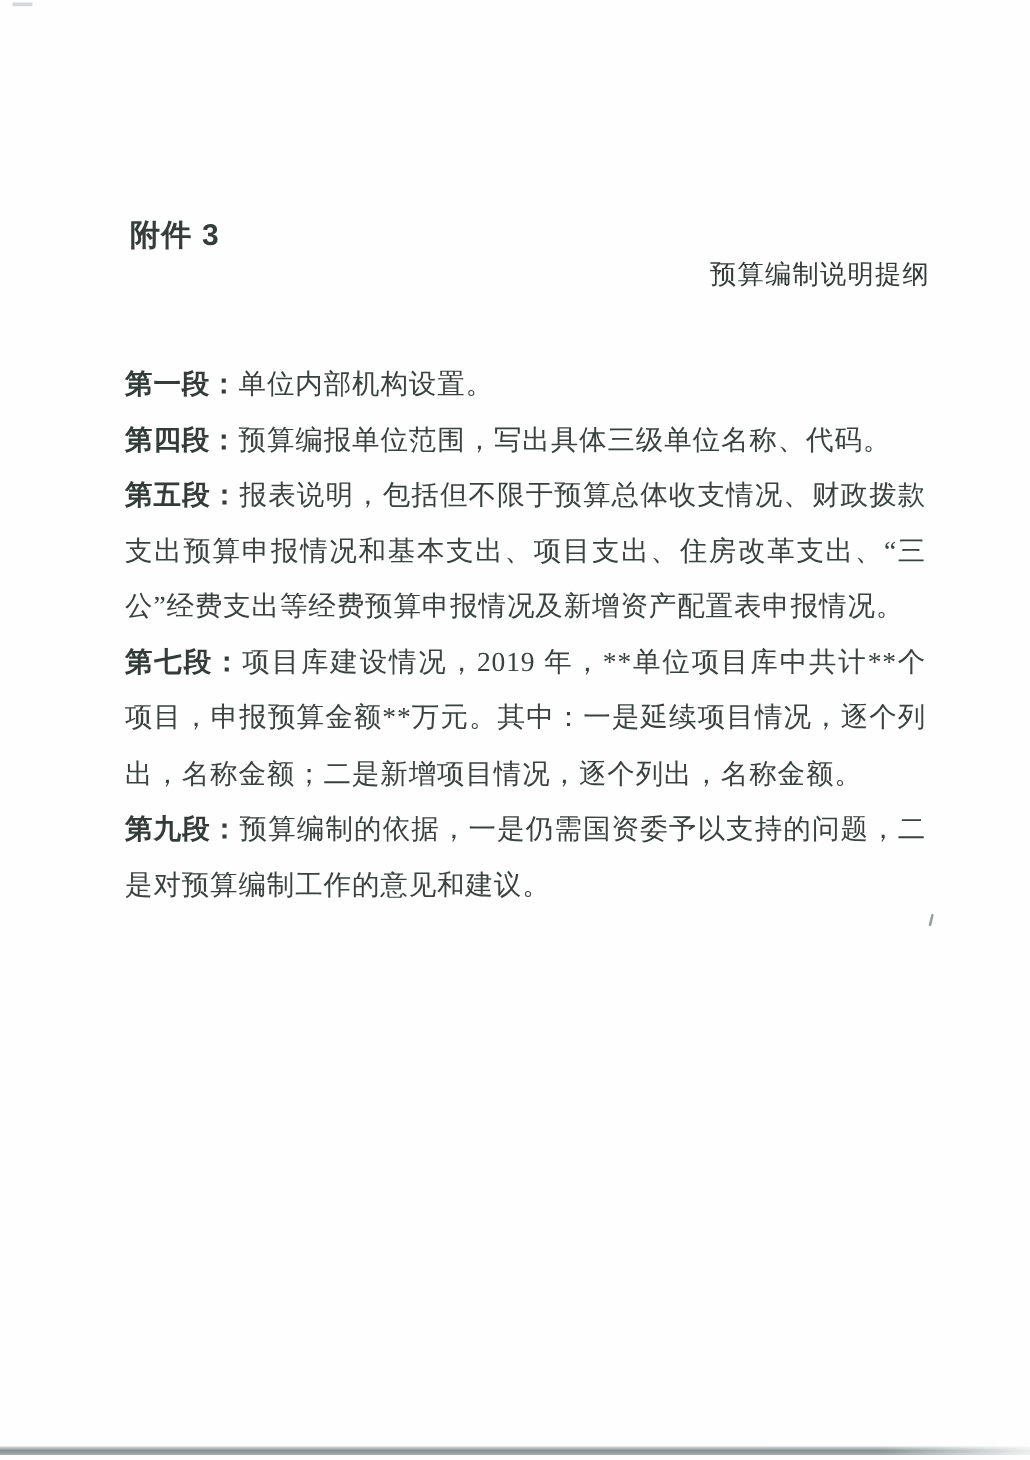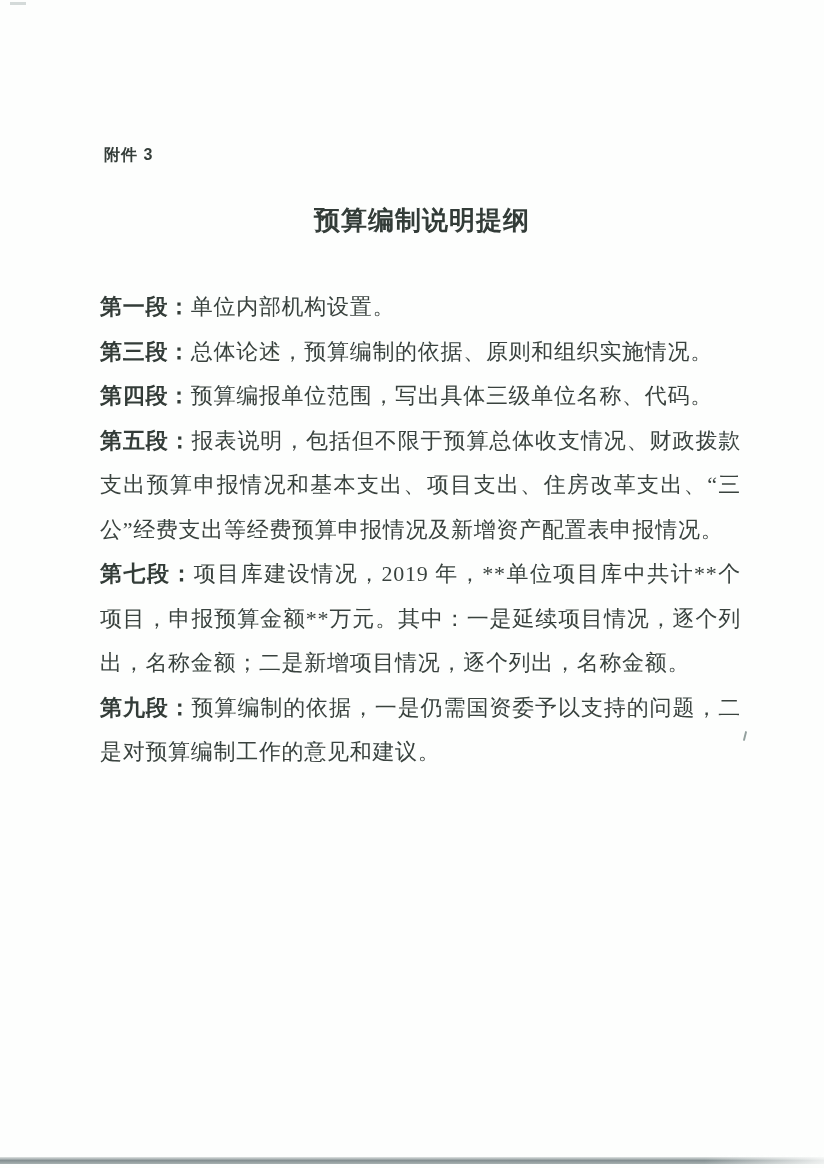--- a/index.html
+++ b/index.html
@@ -16,38 +16,38 @@
     width: 824px;
     height: 1168px;
     background: #fdfefd;
     overflow: hidden;
     color: #39423e;
   }
 
   .attachment-label {
     position: absolute;
     left: 104px;
-    top: 140px;
+    top: 174px;
     font-family: "Liberation Sans", "DejaVu Sans", sans-serif;
     font-weight: bold;
-    font-size: 16px;
+    font-size: 24px;
     line-height: 30px;
     letter-spacing: 1px;
     color: #343d39;
   }
 
   .doc-title {
     position: absolute;
     left: 100px;
     top: 204px;
     width: 644px;
-    text-align: center;
+    text-align: right;
     font-family: "Liberation Sans", "DejaVu Sans", sans-serif;
-    font-weight: bold;
-    font-size: 26px;
+    font-weight: normal;
+    font-size: 21px;
     line-height: 32px;
     letter-spacing: 1px;
     color: #333c38;
   }
 
   .doc-body {
     position: absolute;
     left: 100px;
     top: 285px;
     width: 641px;
@@ -119,21 +119,20 @@
 
   <div class="attachment-label">附件 3</div>
 
   <div class="doc-title">预算编制说明提纲</div>
 
   <div class="doc-body">
 
     <p><span class="para-label">第一段：</span><span class="para-text">单位内部机构设置。</span></p>
 
 
-    <p><span class="para-label">第三段：</span><span class="para-text">总体论述，预算编制的依据、原则和组织实施情况。</span></p>
 
     <p><span class="para-label">第四段：</span><span class="para-text">预算编报单位范围，写出具体三级单位名称、代码。</span></p>
 
     <p><span class="para-label">第五段：</span><span class="para-text">报表说明，包括但不限于预算总体收支情况、财政拨款支出预算申报情况和基本支出、项目支出、住房改革支出、“三公”经费支出等经费预算申报情况及新增资产配置表申报情况。</span></p>
 
 
     <p><span class="para-label">第七段：</span><span class="para-text">项目库建设情况，2019 年，**单位项目库中共计**个项目，申报预算金额**万元。其中：一是延续项目情况，逐个列出，名称金额；二是新增项目情况，逐个列出，名称金额。</span></p>
 
 
     <p><span class="para-label">第九段：</span><span class="para-text">预算编制的依据，一是仍需国资委予以支持的问题，二是对预算编制工作的意见和建议。</span></p>

